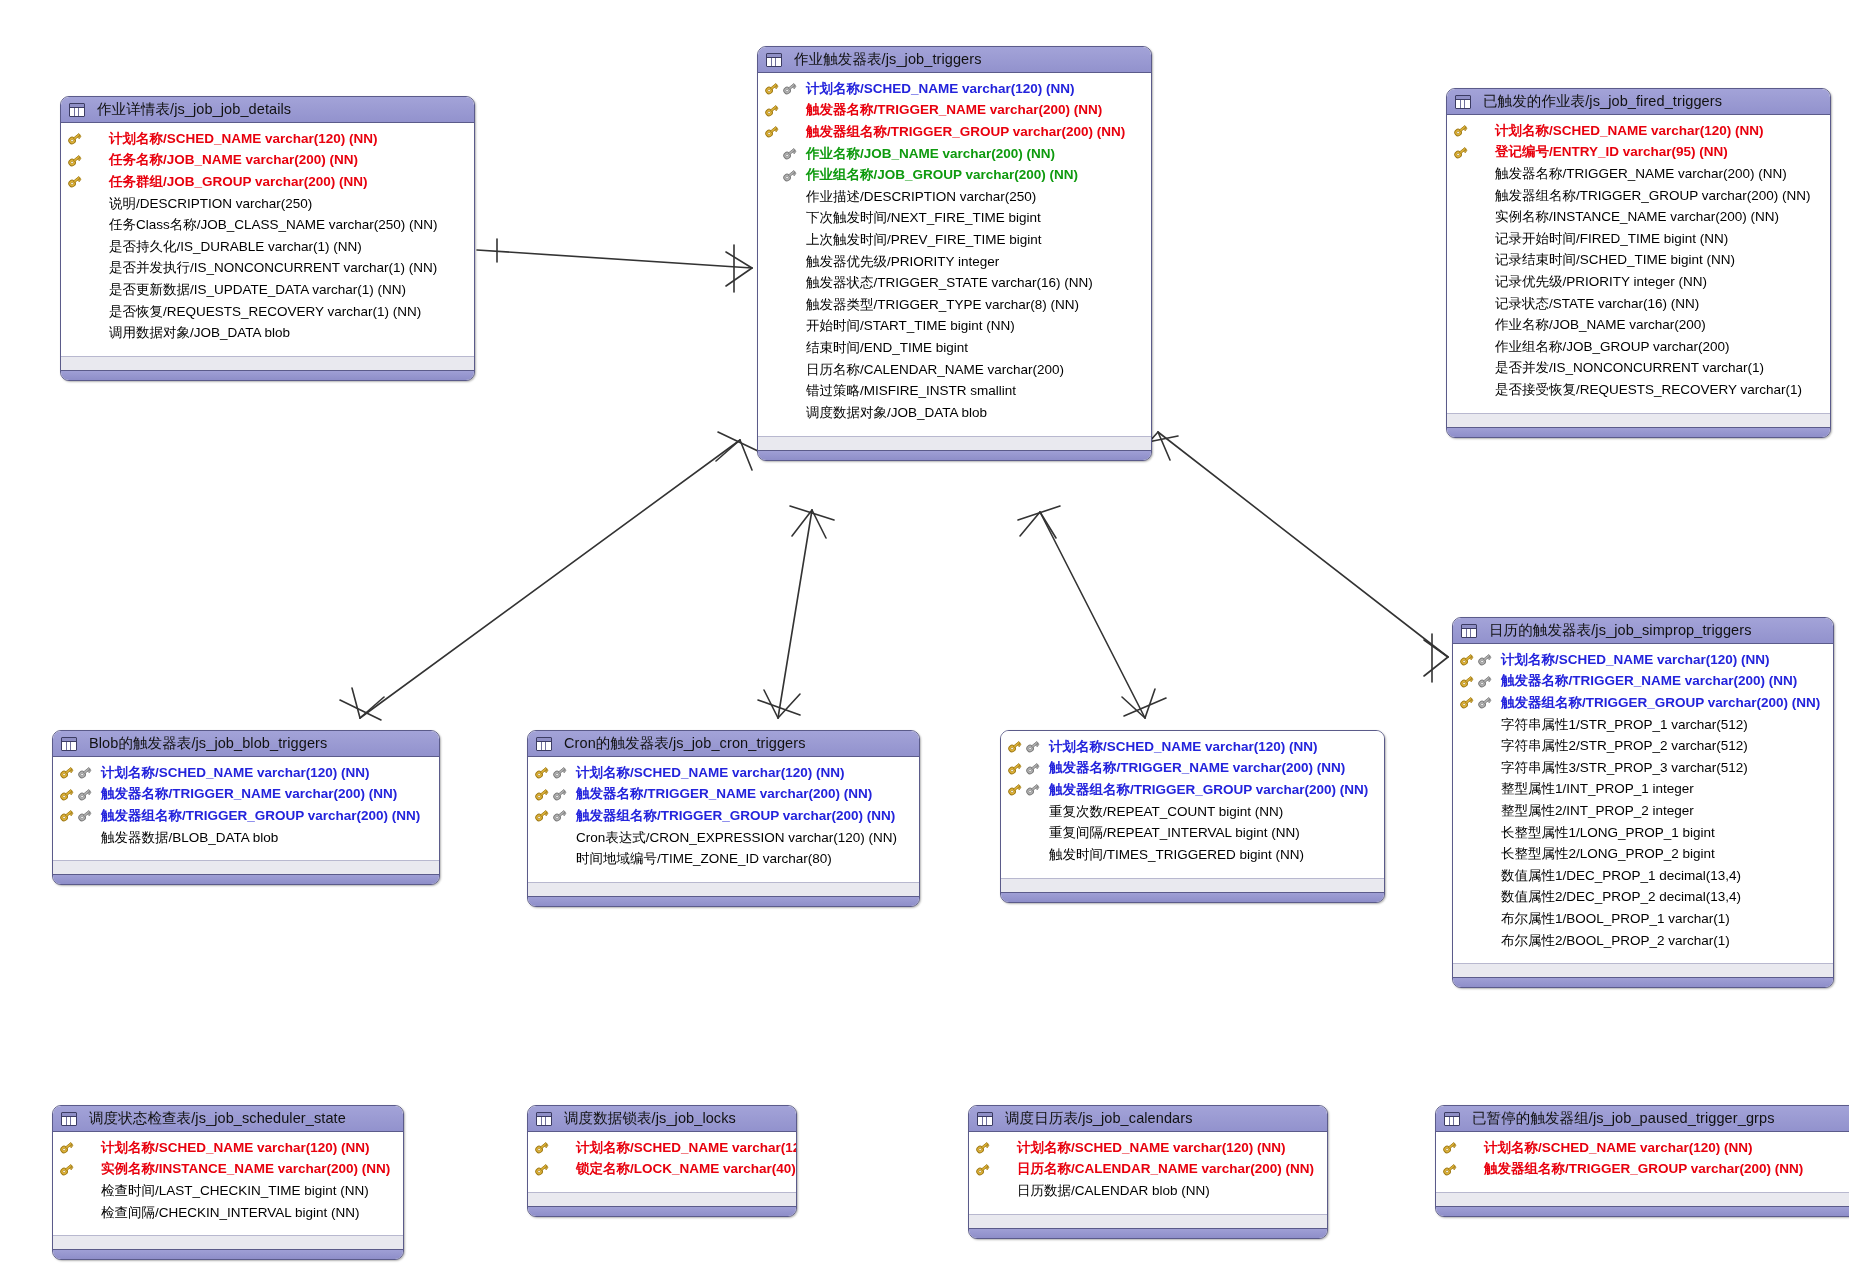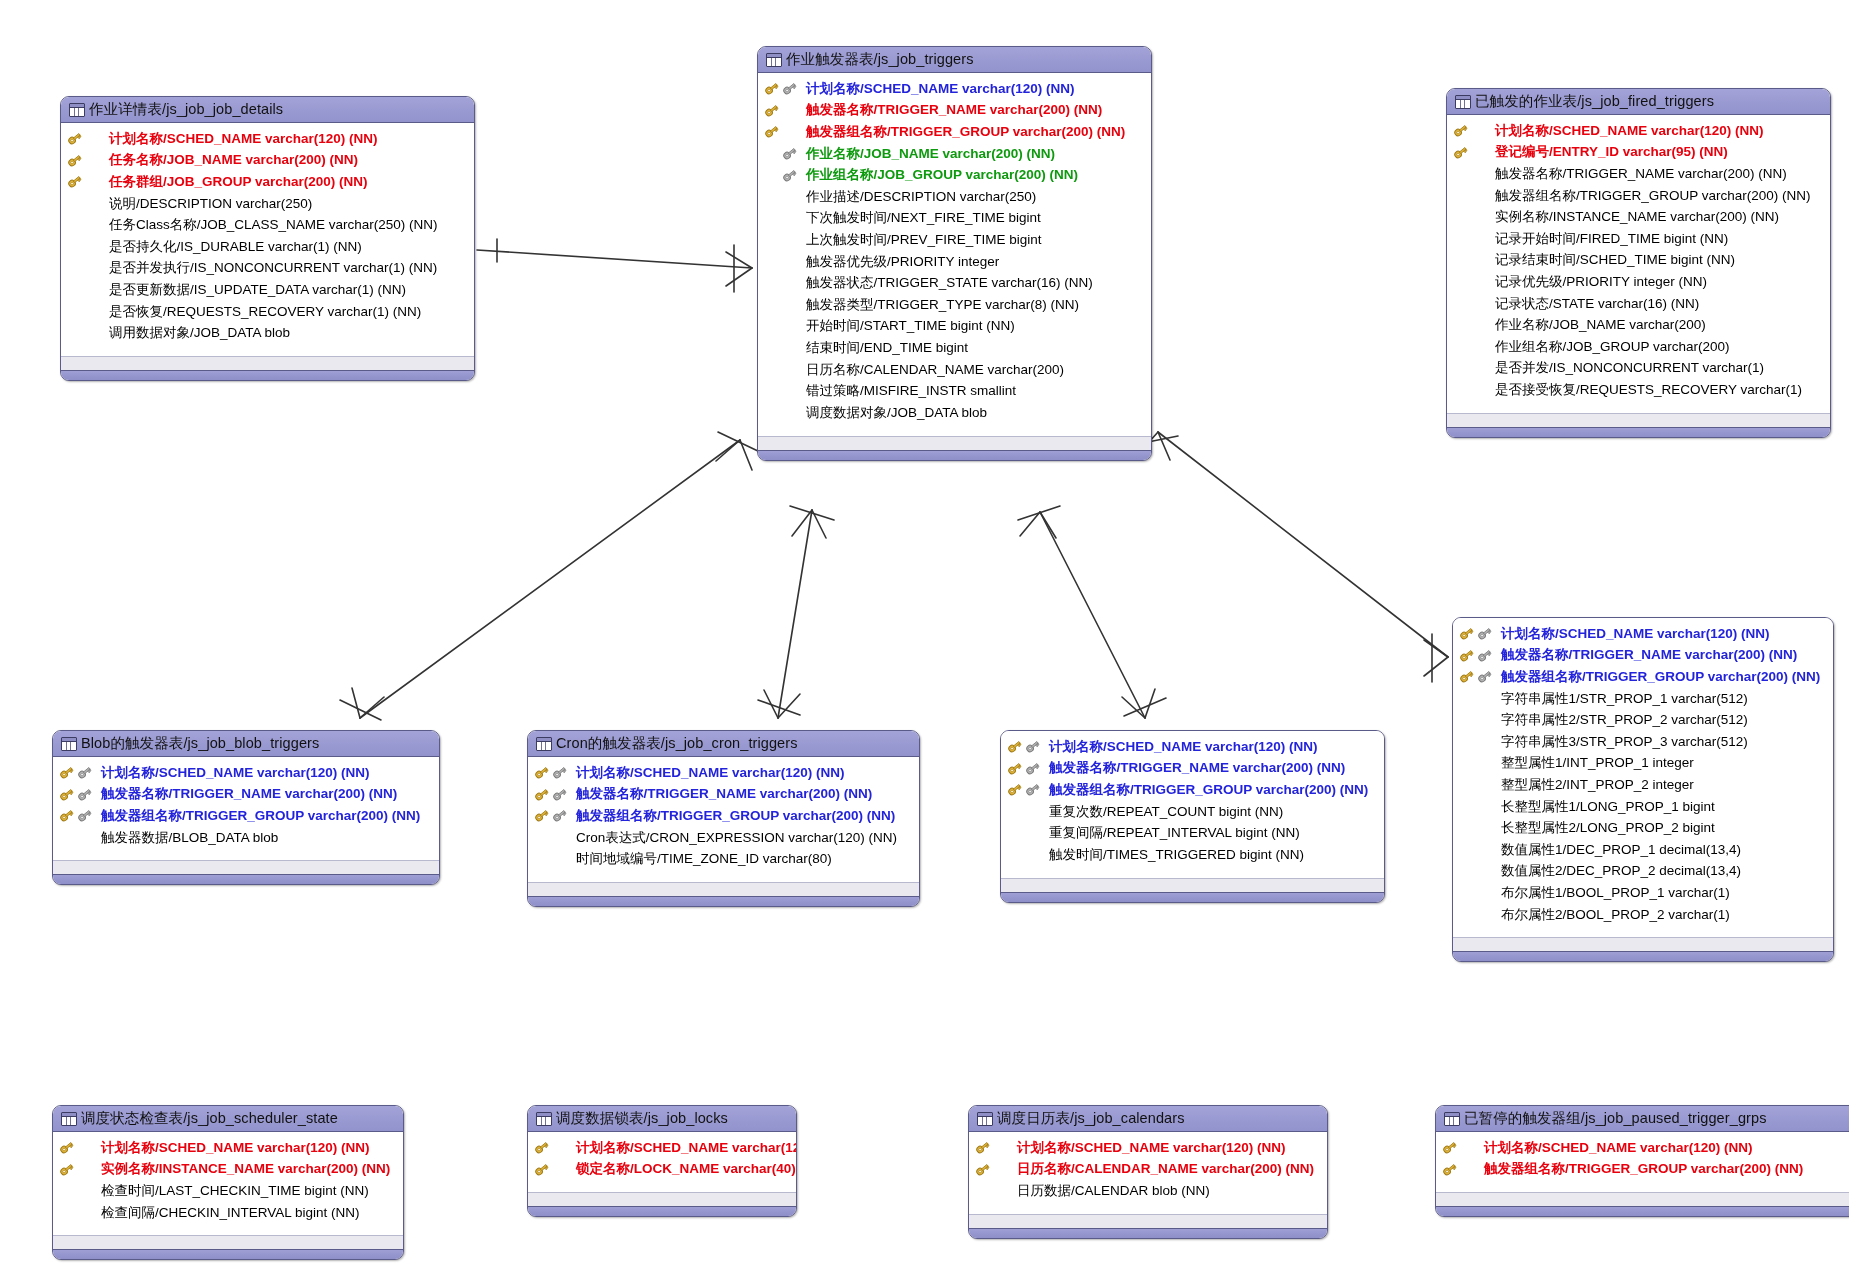--- a/index.html
+++ b/index.html
@@ -20,21 +20,21 @@
     box-sizing:border-box;
     overflow:hidden;
   }
   .entity .hdr{
     background:#9a9ad2;
     background:linear-gradient(to bottom,#a3a3d8 0%,#9292cd 100%);
     border-bottom:1px solid #5b5b8a;
     height:25px;
     display:flex;align-items:center;
     padding:0 8px;
-    gap:4px;
+    gap:12px;
     border-top-left-radius:8px;border-top-right-radius:8px;
   }
   .entity .hdr .tbl-glyph{
     width:14px;height:12px;flex:0 0 auto;
     border:1px solid #3c3c63;
     background:#ffffff;
     position:relative;border-radius:1px;
   }
   .entity .hdr .tbl-glyph::before{
     content:"";position:absolute;left:0;right:0;top:0;height:3px;
@@ -465,20 +465,24 @@
         </div>
         <div class="attr plain">
           <span class="keys"></span>
           <span class="label">是否接受恢复/REQUESTS_RECOVERY varchar(1)</span>
         </div>
       </div>
       <div class="foot"></div>
       <div class="foot2"></div>
     </div>
     <div class="entity" style="left: 1452px; top: 617px; width: 382px;">
+      <div class="hdr">
+        <span class="tbl-glyph"></span>
+        <span class="title">日历的触发器表/js_job_simprop_triggers</span>
+      </div>
       <div class="body">
         <div class="attr pkfk">
           <span class="keys">
             <span class="key">
               <svg viewBox="0 0 16 14" width="15" height="13">
                 <g transform="rotate(-40 8 7)">
                   <circle cx="4.6" cy="7" r="3.5" fill="#e0b43a" stroke="#9d7712" stroke-width="1"></circle>
                   <circle cx="4.6" cy="7" r="1.25" fill="#ffffff" stroke="#9d7712" stroke-width="0.6"></circle>
                   <rect x="7.4" y="5.9" width="7.6" height="2.2" fill="#e0b43a" stroke="#9d7712" stroke-width="0.8"></rect>
                   <rect x="11.6" y="8.0" width="1.5" height="2.4" fill="#e0b43a" stroke="#9d7712" stroke-width="0.7"></rect>

